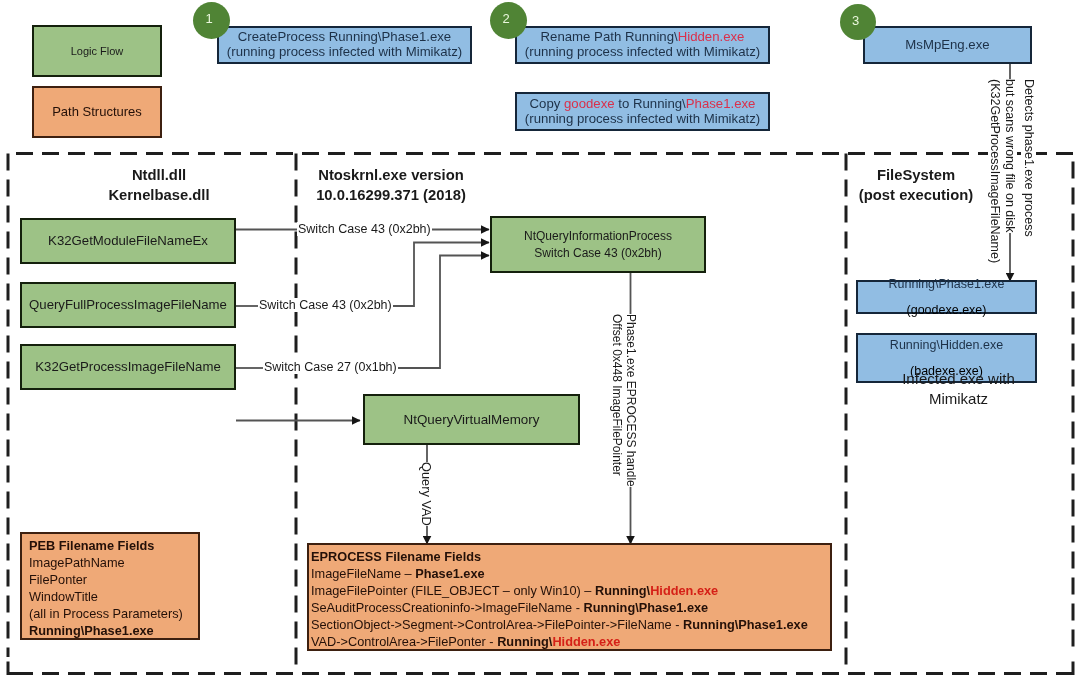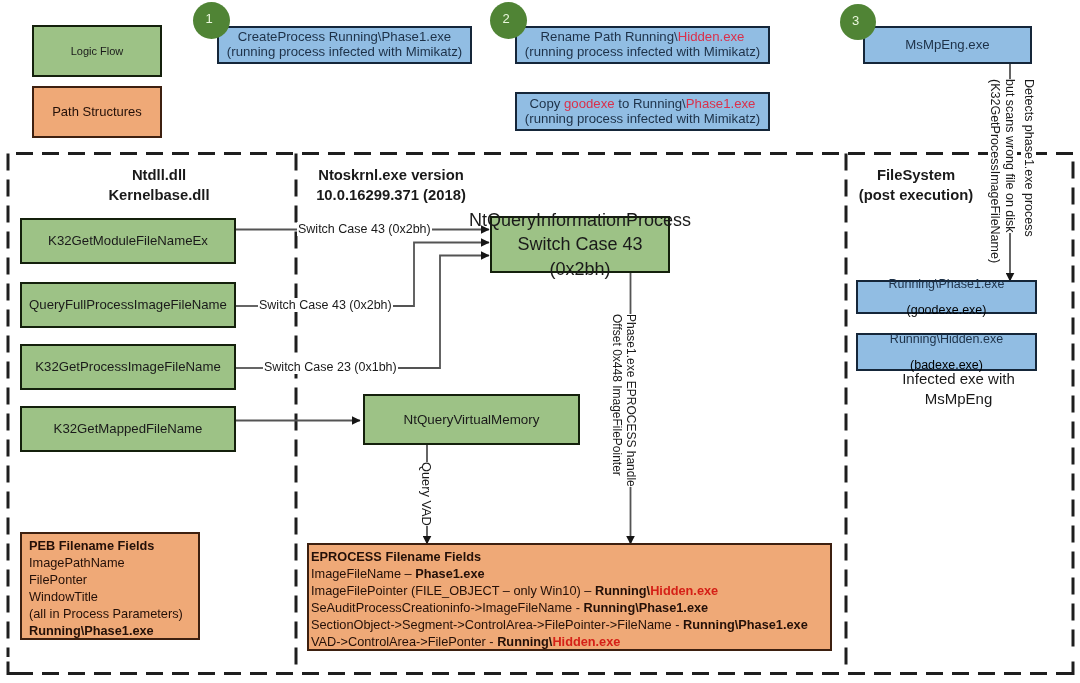--- a/index.html
+++ b/index.html
@@ -103,21 +103,21 @@
     </g>
   </svg>
 
   <div class="abs lbl" style="left:297px;top:222px;font-size:12.5px;background:#fff;padding:0 1px;">
     <span>Switch Case 43 (0x2bh)</span>
   </div>
   <div class="abs lbl" style="left:258px;top:298px;font-size:12.5px;background:#fff;padding:0 1px;">
     <span>Switch Case 43 (0x2bh)</span>
   </div>
   <div class="abs lbl" style="left:263px;top:360px;font-size:12.5px;background:#fff;padding:0 1px;">
-    <span>Switch Case 23 (0x1bh)</span>
+    <span>Switch Case 27 (0x1bh)</span>
   </div>
   <div class="abs rot lbl" style="left:434px;top:462px;font-size:12.8px;transform:rotate(90deg);background:#fff;">
     <span>Query VAD</span>
   </div>
   <div class="abs rot lbl" style="left:638px;top:314px;font-size:12px;transform:rotate(90deg);background:#fff;">
     <span>Phase1.exe EPROCESS handle</span>
   </div>
   <div class="abs rot lbl" style="left:624px;top:314px;font-size:12px;transform:rotate(90deg);background:#fff;">
     <span>Offset 0x448 ImageFilePointer</span>
   </div>
@@ -147,43 +147,40 @@
 
   <div class="abs box green" style="left:20px;top:218px;width:216px;height:46px;font-size:13.2px;">
     <span>K32GetModuleFileNameEx</span>
   </div>
   <div class="abs box green" style="left:20px;top:282px;width:216px;height:46px;font-size:13.2px;">
     <span>QueryFullProcessImageFileName</span>
   </div>
   <div class="abs box green" style="left:20px;top:344px;width:216px;height:46px;font-size:13.2px;">
     <span>K32GetProcessImageFileName</span>
   </div>
-  <div class="abs box green" style="left:20px;top:406px;width:216px;height:46px;font-size:13.2px;">
-    <span>K32GetMappedFileName</span>
-  </div>
 
-  <div class="abs box green" style="left:490px;top:216px;width:180px;height:57px;font-size:18px;flex-direction:column;line-height:1.35;">
+  <div class="abs box green" style="left:490px;top:216px;width:216px;height:57px;font-size:12px;flex-direction:column;line-height:1.35;">
     <span>NtQueryInformationProcess</span>
     <span>Switch Case 43 (0x2bh)</span>
   </div>
   <div class="abs box green" style="left:363px;top:394px;width:217px;height:51px;font-size:13.4px;">
     <span>NtQueryVirtualMemory</span>
   </div>
 
   <div class="abs box blue" style="left:856px;top:280px;width:181px;height:34px;font-size:12.5px;flex-direction:column;">
     <span>Running\Phase1.exe</span>
     <span class="dkred">(goodexe.exe)</span>
   </div>
-  <div class="abs box blue" style="left:856px;top:333px;width:181px;height:38px;font-size:12.5px;flex-direction:column;">
+  <div class="abs box blue" style="left:856px;top:333px;width:181px;height:50px;font-size:12.5px;flex-direction:column;">
     <span>Running\Hidden.exe</span>
     <span class="dkred">(badexe.exe)</span>
   </div>
   <div class="abs" style="left:868px;top:369px;width:181px;text-align:center;font-size:15px;line-height:1.32;">
     <div>Infected exe with</div>
-    <div>MsMpEng</div>
+    <div>Mimikatz</div>
   </div>
 
   <div class="abs orange" style="left:20px;top:532px;width:180px;height:108px;font-size:12.75px;padding:4px 7px;line-height:16.9px;">
     <div style="font-weight:bold;">PEB Filename Fields</div>
     <div>ImagePathName</div>
     <div>FilePonter</div>
     <div>WindowTitle</div>
     <div>(all in Process Parameters)</div>
     <div style="font-weight:bold;">Running\Phase1.exe</div>
   </div>

